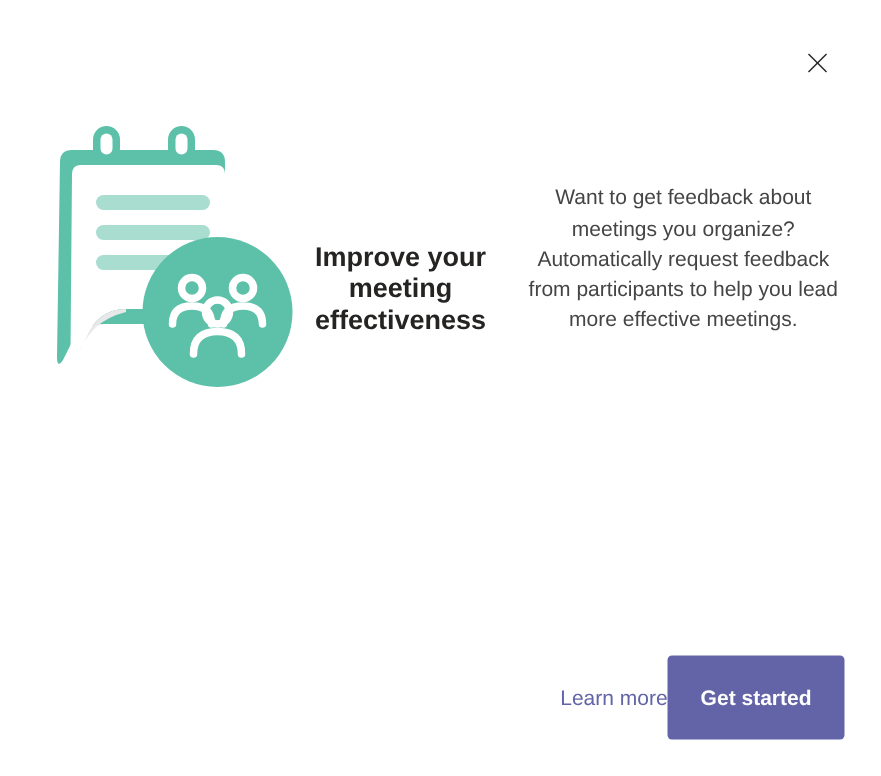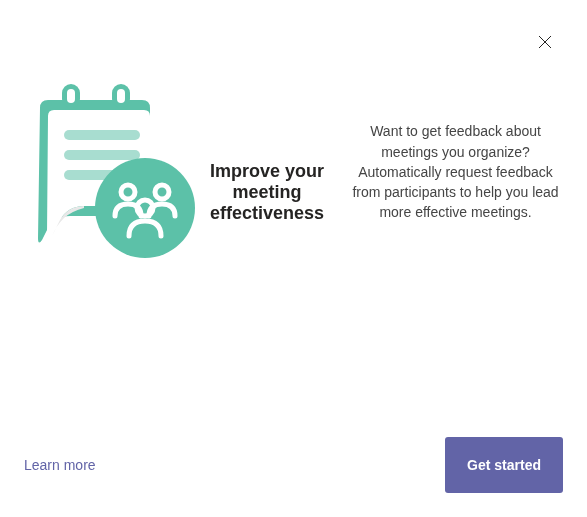--- a/index.html
+++ b/index.html
@@ -56,21 +56,21 @@
       max-width: 540px;
       line-height: 1.45;
       padding: 0 20px;
     }
     .footer {
       position: absolute;
       bottom: 24px;
       left: 24px;
       right: 24px;
       display: flex;
-      justify-content: space-between;
+      justify-content: flex-end;
       align-items: center;
     }
     .learn-more {
       color: #6264A7;
       font-size: 14px;
       text-decoration: none;
       cursor: pointer;
       background: none;
       border: none;
       font-family: inherit;

